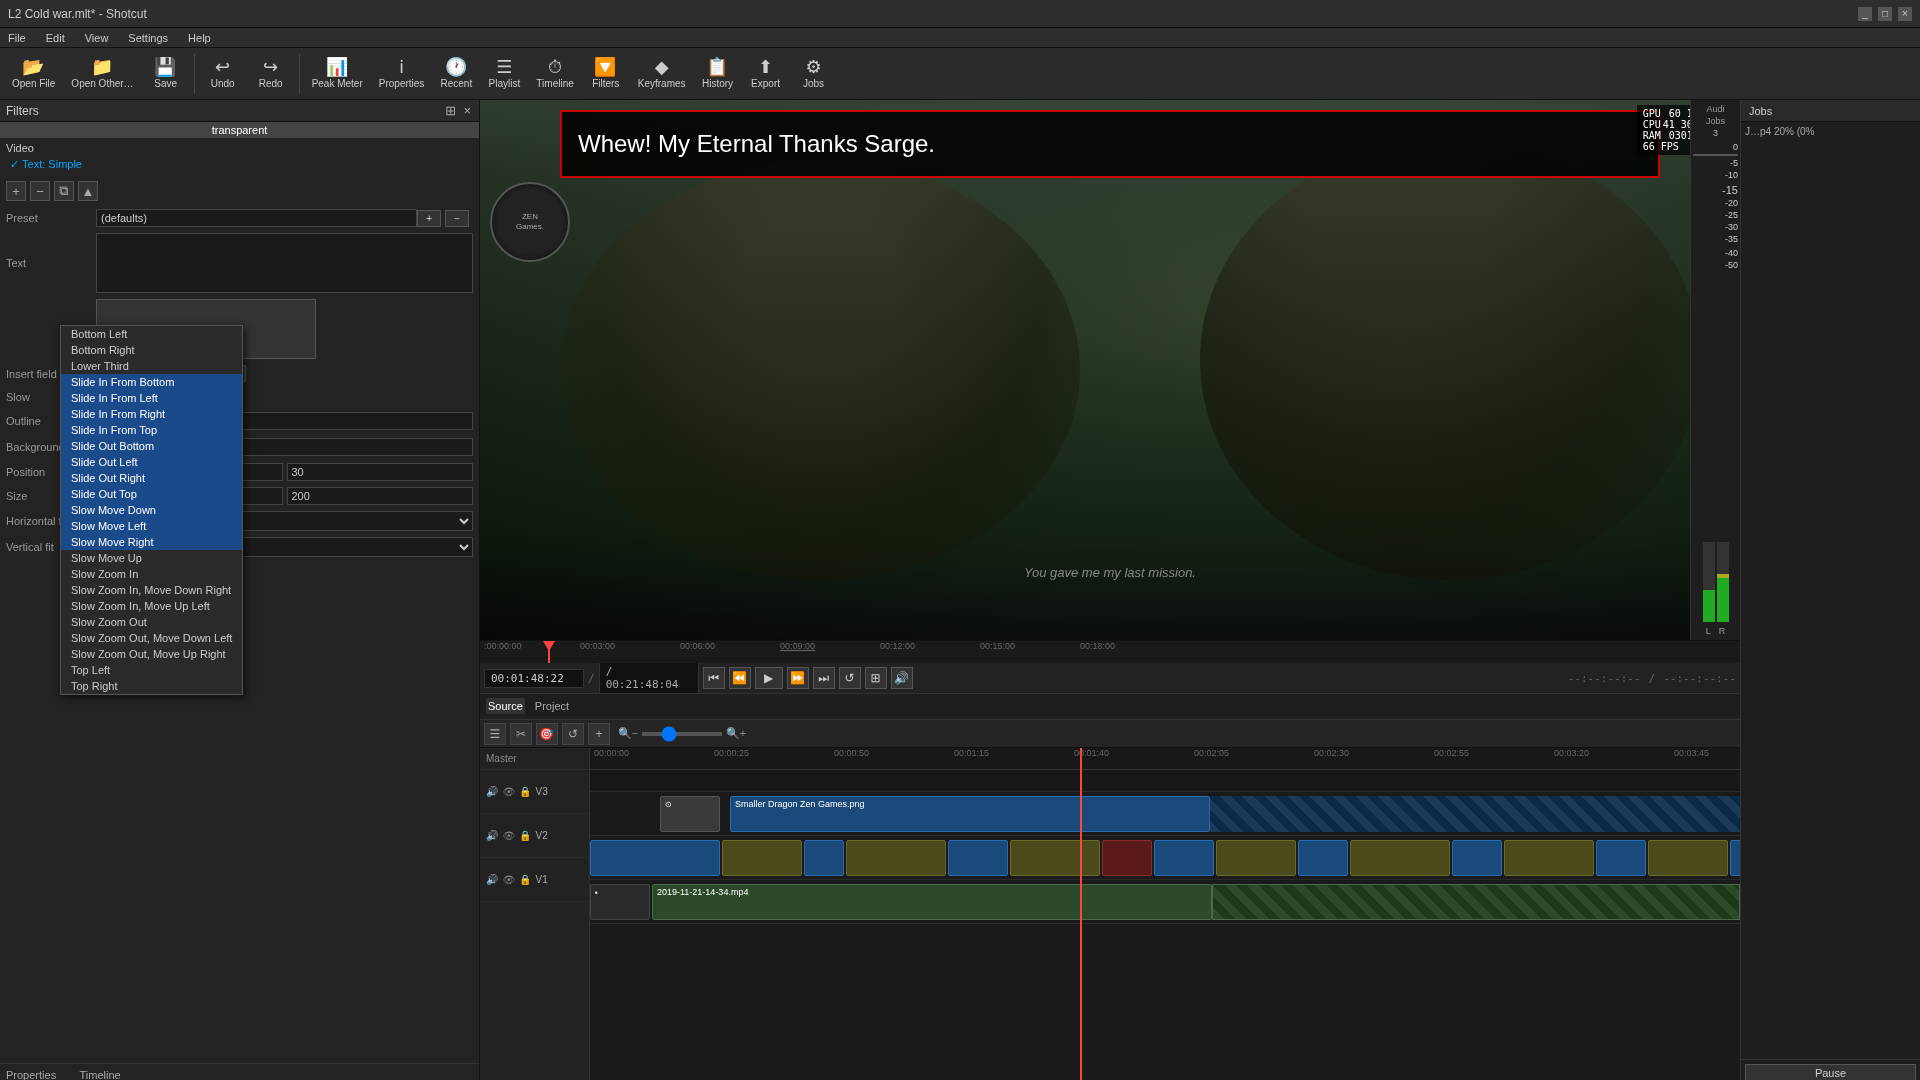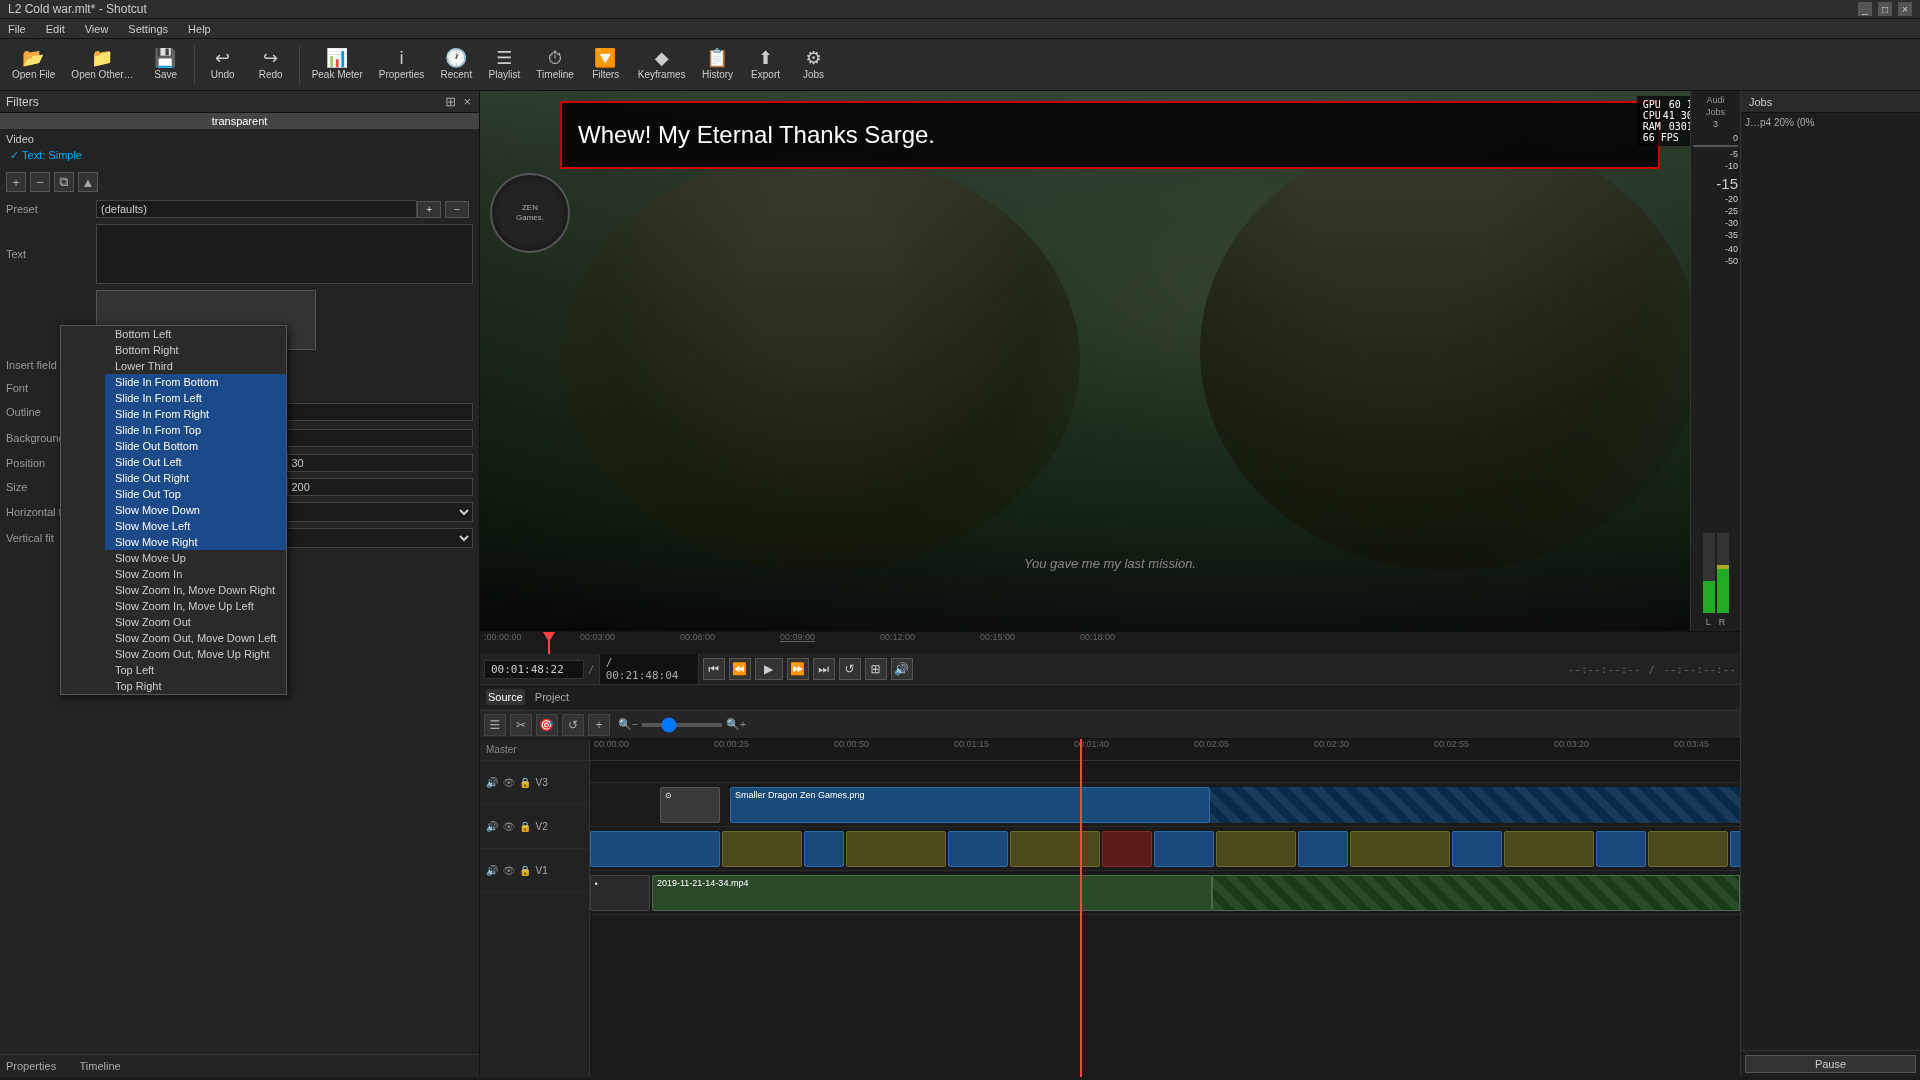--- a/index.html
+++ b/index.html
@@ -1,20 +1,20 @@
 <!DOCTYPE html>
 <html><head>
   <meta charset="utf-8">
   <style>
     * { margin: 0; padding: 0; box-sizing: border-box; }
     body { width: 1920px; height: 1080px; background: #1a1a1a; color: #ccc; font-family: 'Segoe UI', Arial, sans-serif; font-size: 12px; overflow: hidden; }
 
     
     #titlebar {
-      height: 19px; background: #2d2d2d; display: flex; align-items: center; justify-content: space-between;
+      height: 28px; background: #2d2d2d; display: flex; align-items: center; justify-content: space-between;
       padding: 0 8px; border-bottom: 1px solid #111;
     }
     #titlebar .controls { display: flex; gap: 6px; }
     #titlebar .ctrl-btn { width: 14px; height: 14px; border-radius: 0; background: #555; border: none; cursor: pointer; font-size: 10px; color: #ccc; display: flex; align-items: center; justify-content: center; }
 
     
     #menubar {
       height: 20px; background: #2d2d2d; display: flex; align-items: center;
       padding: 0 4px; border-bottom: 1px solid #111; gap: 12px;
     }
@@ -49,21 +49,21 @@
     .filter-control-row { display: flex; align-items: center; margin-bottom: 6px; font-size: 11px; }
     .control-label { width: 90px; color: #999; flex-shrink: 0; }
     .control-input { flex: 1; background: #1a1a1a; border: 1px solid #444; color: #ccc; padding: 2px 4px; font-size: 11px; }
     .control-select { flex: 1; background: #1a1a1a; border: 1px solid #444; color: #ccc; padding: 2px; font-size: 11px; }
     .filter-btn { background: #333; border: 1px solid #555; color: #ccc; padding: 2px 8px; font-size: 10px; cursor: pointer; margin-right: 4px; }
     .text-area { width: 100%; height: 60px; background: #1a1a1a; border: 1px solid #444; color: #ccc; font-size: 11px; resize: none; padding: 2px; }
 
     
     #dropdown-overlay {
       position: absolute; left: 60px; top: 325px; background: #2a2a2a; border: 1px solid #555;
-      z-index: 100; min-width: 170px; box-shadow: 2px 2px 8px rgba(0,0,0,0.7); padding-left: 44px;
+      z-index: 100; min-width: 170px; box-shadow: 2px 2px 8px rgba(0,0,0,0.7);
     }
     .dropdown-item { padding: 2px 10px; font-size: 11px; color: #ccc; cursor: pointer; }
     .dropdown-item.highlighted { background: #1a4a8a; color: #fff; }
 
     
     #properties-footer { padding: 4px 6px; border-top: 1px solid #333; }
 
     
     #right-side { flex: 1; display: flex; flex-direction: column; background: #1a1a1a; }
 
@@ -261,21 +261,21 @@
       <div style="margin-left:90px;width:220px;height:60px;background:#333;border:1px solid #555;margin-bottom:6px;"></div>
 
       <div class="filter-control-row">
         <span class="control-label">Insert field</span>
         <button class="filter-btn">Insert</button>
         <button class="filter-btn">date</button>
         <button class="filter-btn">File name</button>
       </div>
 
       <div class="filter-control-row">
-        <span class="control-label">Font</span>
+        <span class="control-label">Slow</span>
         <button class="filter-btn" style="min-width:120px;text-align:left;">Arial 72pt</button>
       </div>
       <div class="filter-control-row">
         <span class="control-label">Outline</span>
         <input type="color" value="#000000" style="width: 24px; height: 20px; border: none; cursor: pointer; margin-right: 4px;">
         <input class="control-input" value="2" style="width: 50px;">
       </div>
       <div class="filter-control-row">
         <span class="control-label">Background</span>
         <input type="color" value="#000000" style="width: 24px; height: 20px; border: none; cursor: pointer; margin-right: 4px;">
@@ -377,21 +377,21 @@
 
       <div id="audio-panel">
         <div class="audio-label">Audi</div>
         <div style="font-size:9px;color:#999;margin-bottom:2px;">Jobs</div>
         <div style="font-size:9px;color:#aaa;margin-bottom:4px;">3</div>
         <div style="font-size:9px;color:#ccc;margin-bottom:2px;text-align:right;width:100%;">0</div>
         <div style="height:2px;background:#555;width:100%;margin-bottom:2px;"></div>
         <div style="font-size:9px;color:#ccc;margin-bottom:2px;text-align:right;width:100%;">-5</div>
         <div style="font-size:9px;color:#ccc;margin-bottom:2px;text-align:right;width:100%;">-10</div>
         <div style="height:2px;background:#3a3;" width="100%;margin-bottom:2px;"></div>
-        <div style="font-size:15px;color:#ccc;margin-bottom:2px;text-align:right;width:100%;">-15</div>
+        <div style="font-size:11px;color:#ccc;margin-bottom:2px;text-align:right;width:100%;">-15</div>
         <div style="font-size:9px;color:#ccc;margin-bottom:2px;text-align:right;width:100%;">-20</div>
         <div style="font-size:9px;color:#ccc;margin-bottom:2px;text-align:right;width:100%;">-25</div>
         <div style="font-size:9px;color:#ccc;margin-bottom:2px;text-align:right;width:100%;">-30</div>
         <div style="font-size:9px;color:#ccc;margin-bottom:2px;text-align:right;width:100%;">-35</div>
         <div style="height:2px;background:#aaa3;" width="100%;margin-bottom:2px;"></div>
         <div style="font-size:9px;color:#ccc;margin-bottom:2px;text-align:right;width:100%;">-40</div>
         <div style="font-size:9px;color:#ccc;margin-bottom:2px;text-align:right;width:100%;">-50</div>
         <div style="flex:1;"></div>
 
         <div style="display:flex;gap:2px;height:80px;align-items:flex-end;margin-bottom:2px;">

